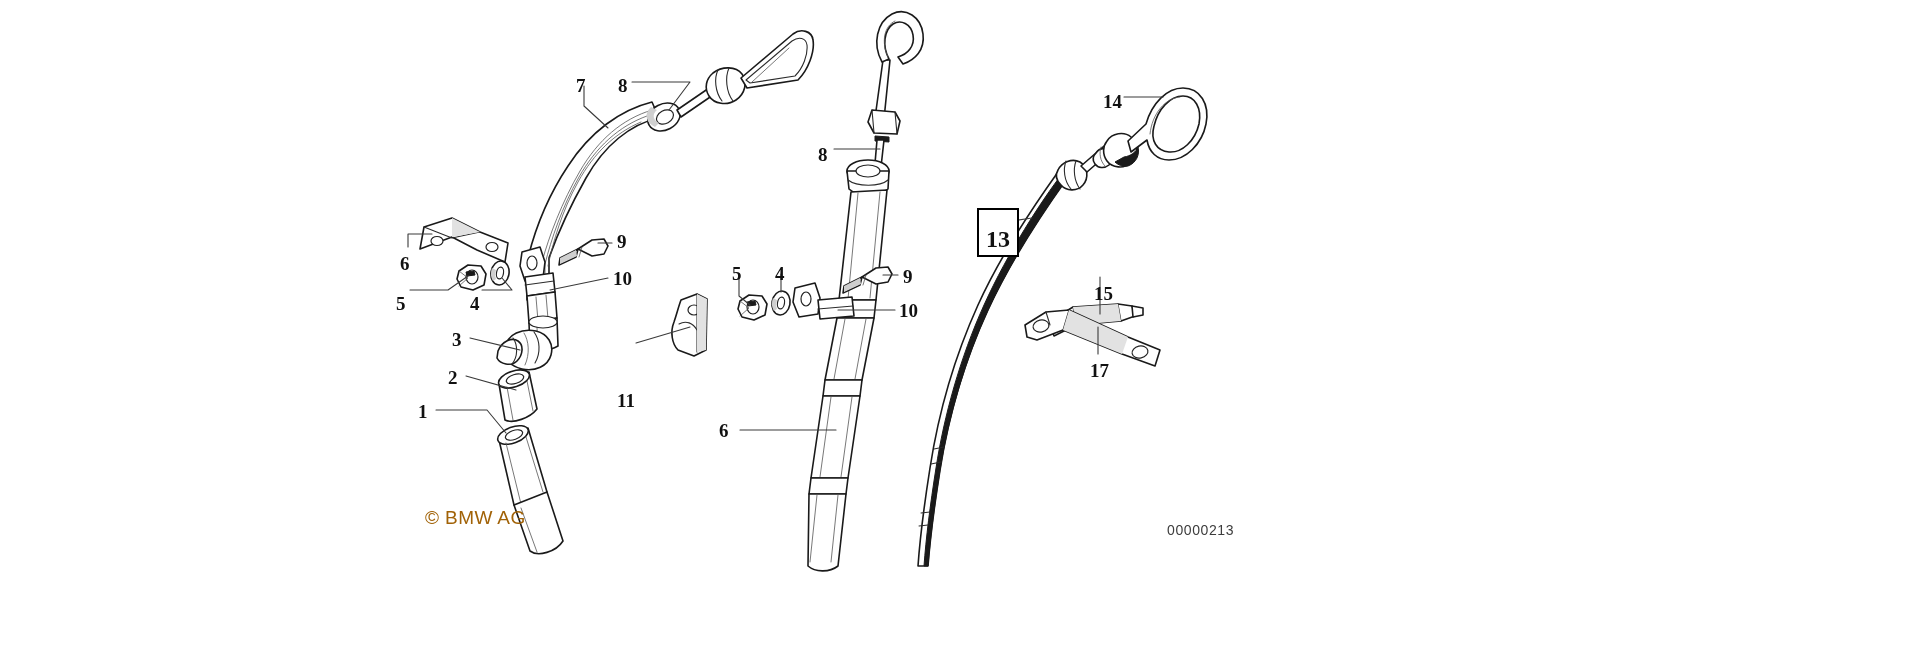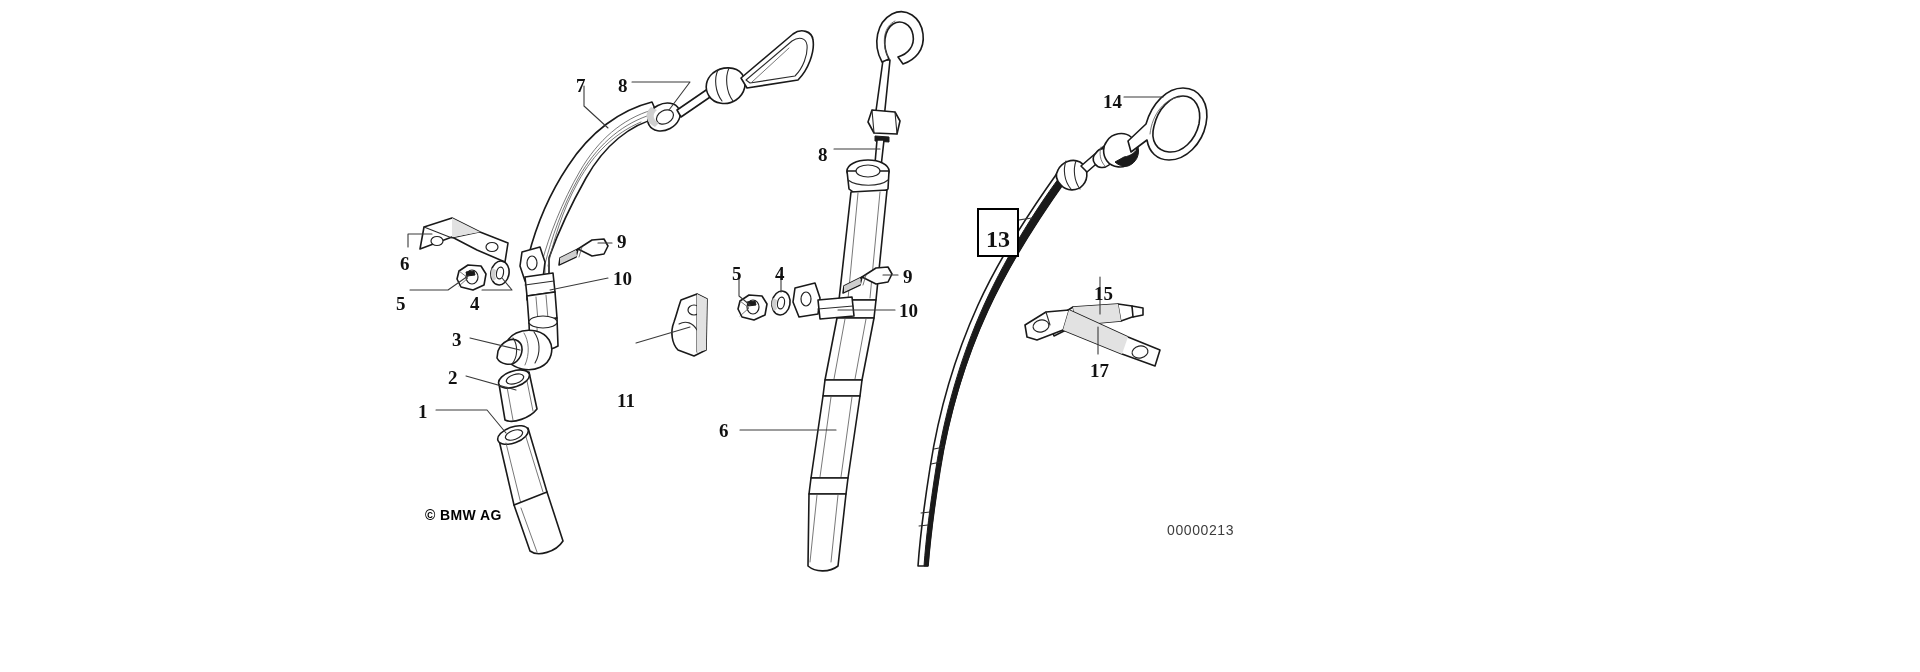--- a/index.html
+++ b/index.html
@@ -87,23 +87,23 @@
   }
   .callout.boxed {
     border: 2.5px solid #000;
     padding: 17px 7px 4px 7px;
     background: #fff;
     font-size: 24px;
   }
   .copyright {
     position: absolute;
     font-family: "Liberation Sans", sans-serif;
-    font-weight: bold;
-    font-size: 14px;
-    color: #000000;
+    font-weight: normal;
+    font-size: 19px;
+    color: #a16207;
     letter-spacing: 0.4px;
     white-space: nowrap;
     user-select: none;
   }
   .partnumber {
     position: absolute;
     font-family: "Liberation Sans", sans-serif;
     font-size: 14px;
     color: #3c3c3c;
     letter-spacing: 0.6px;

